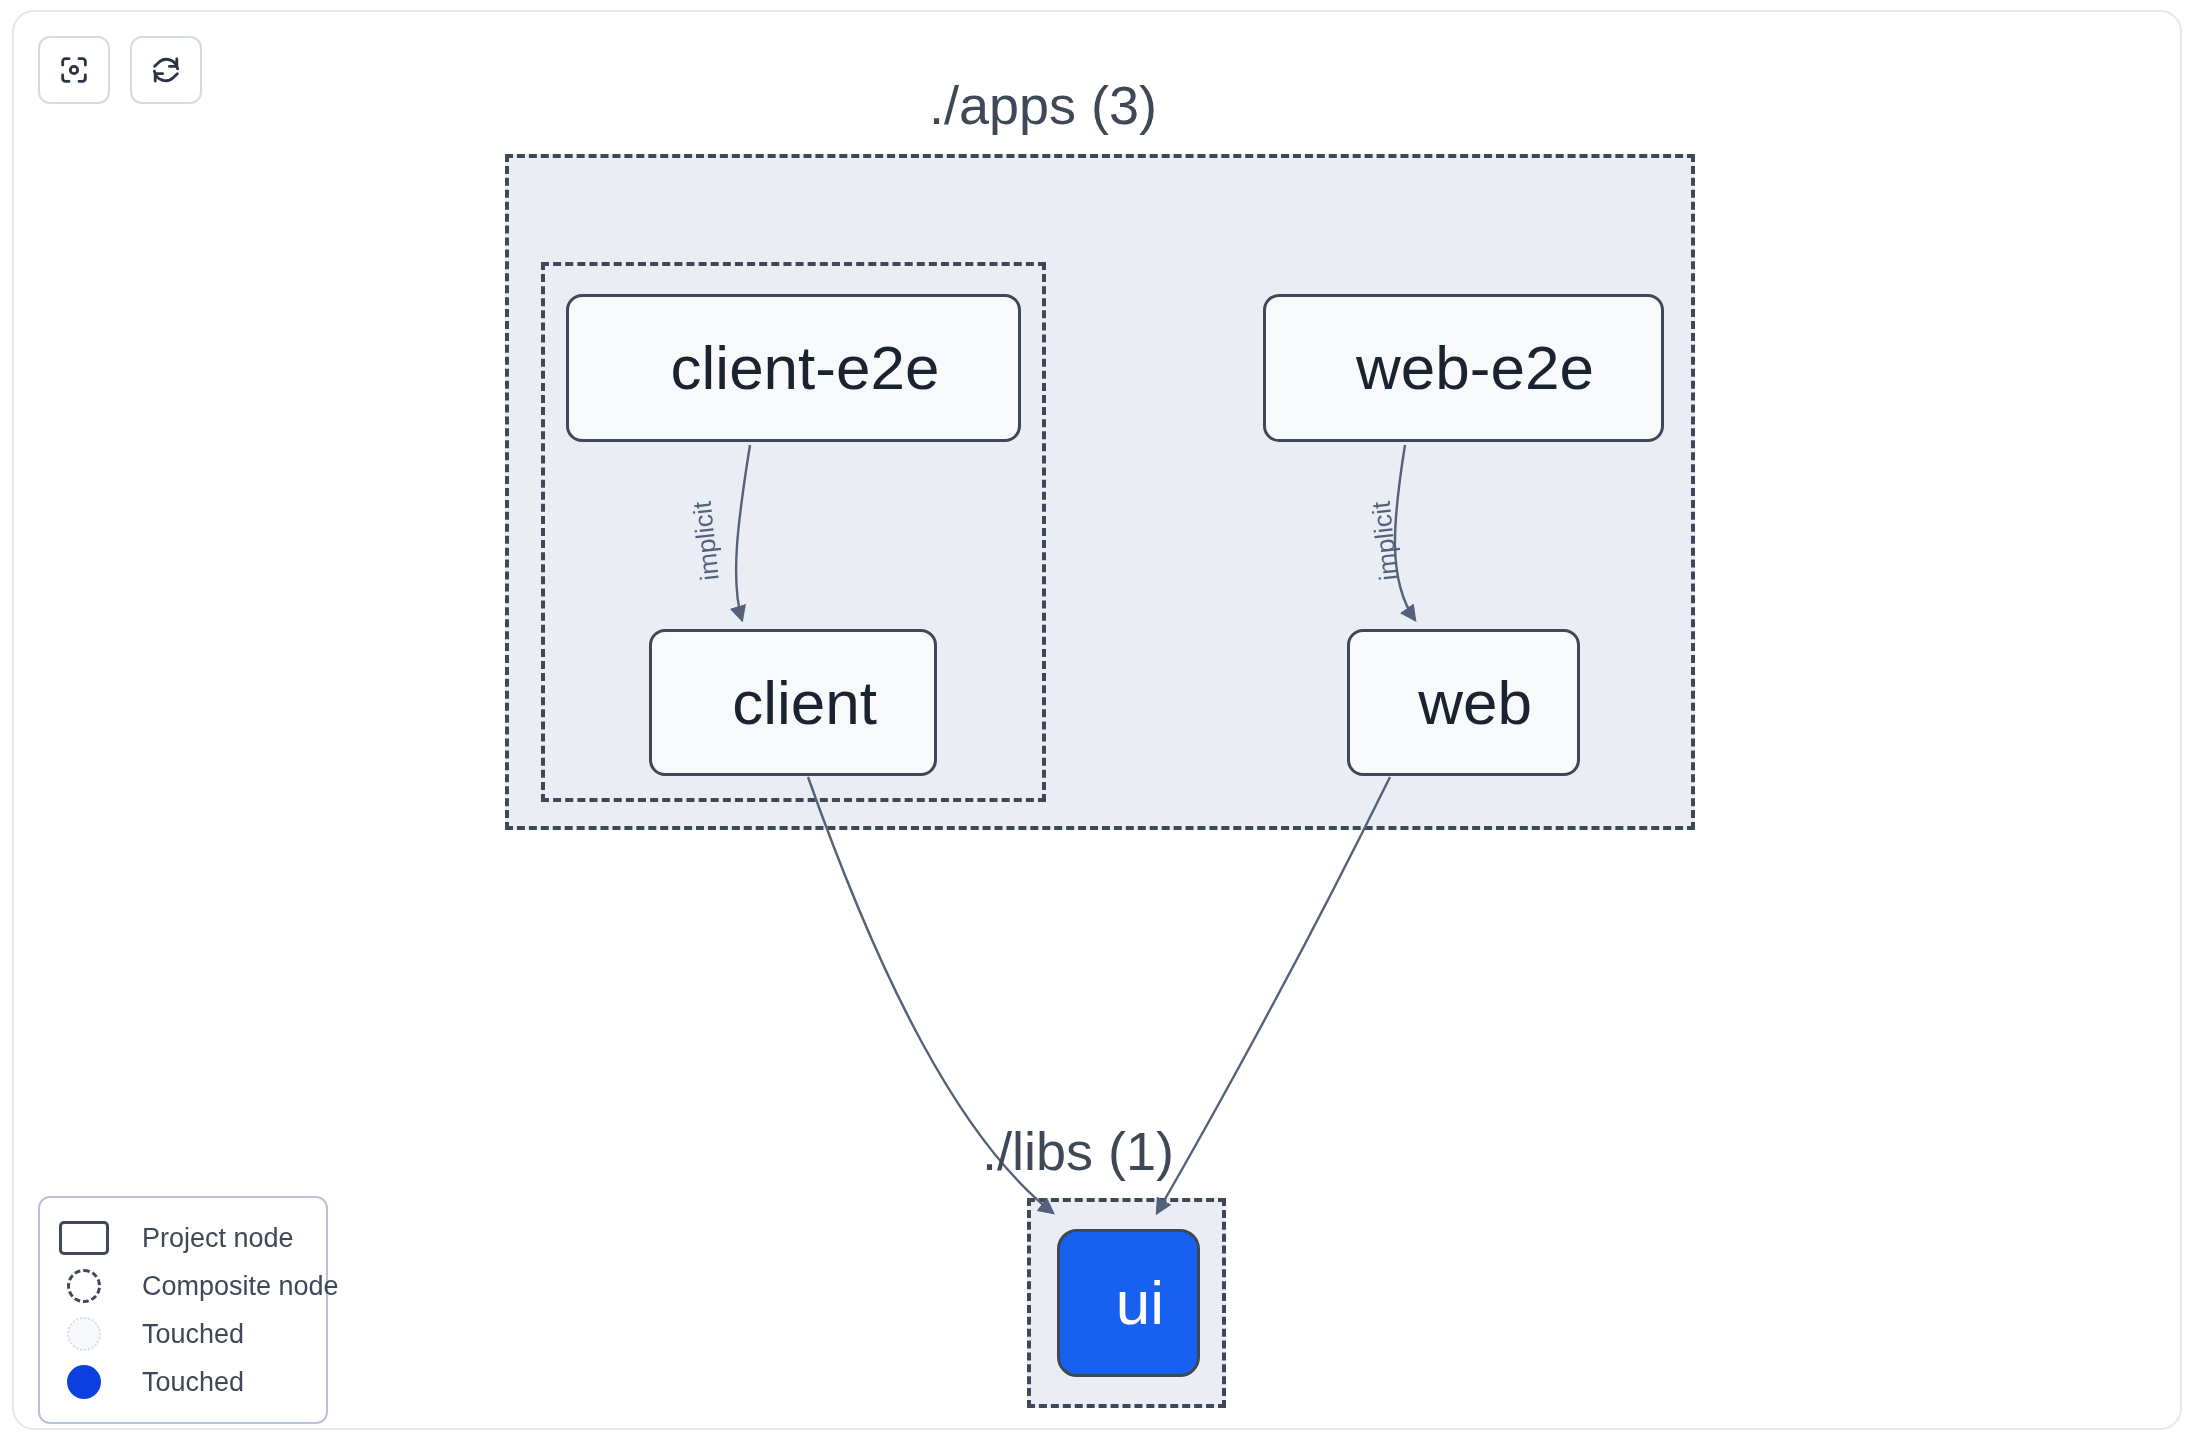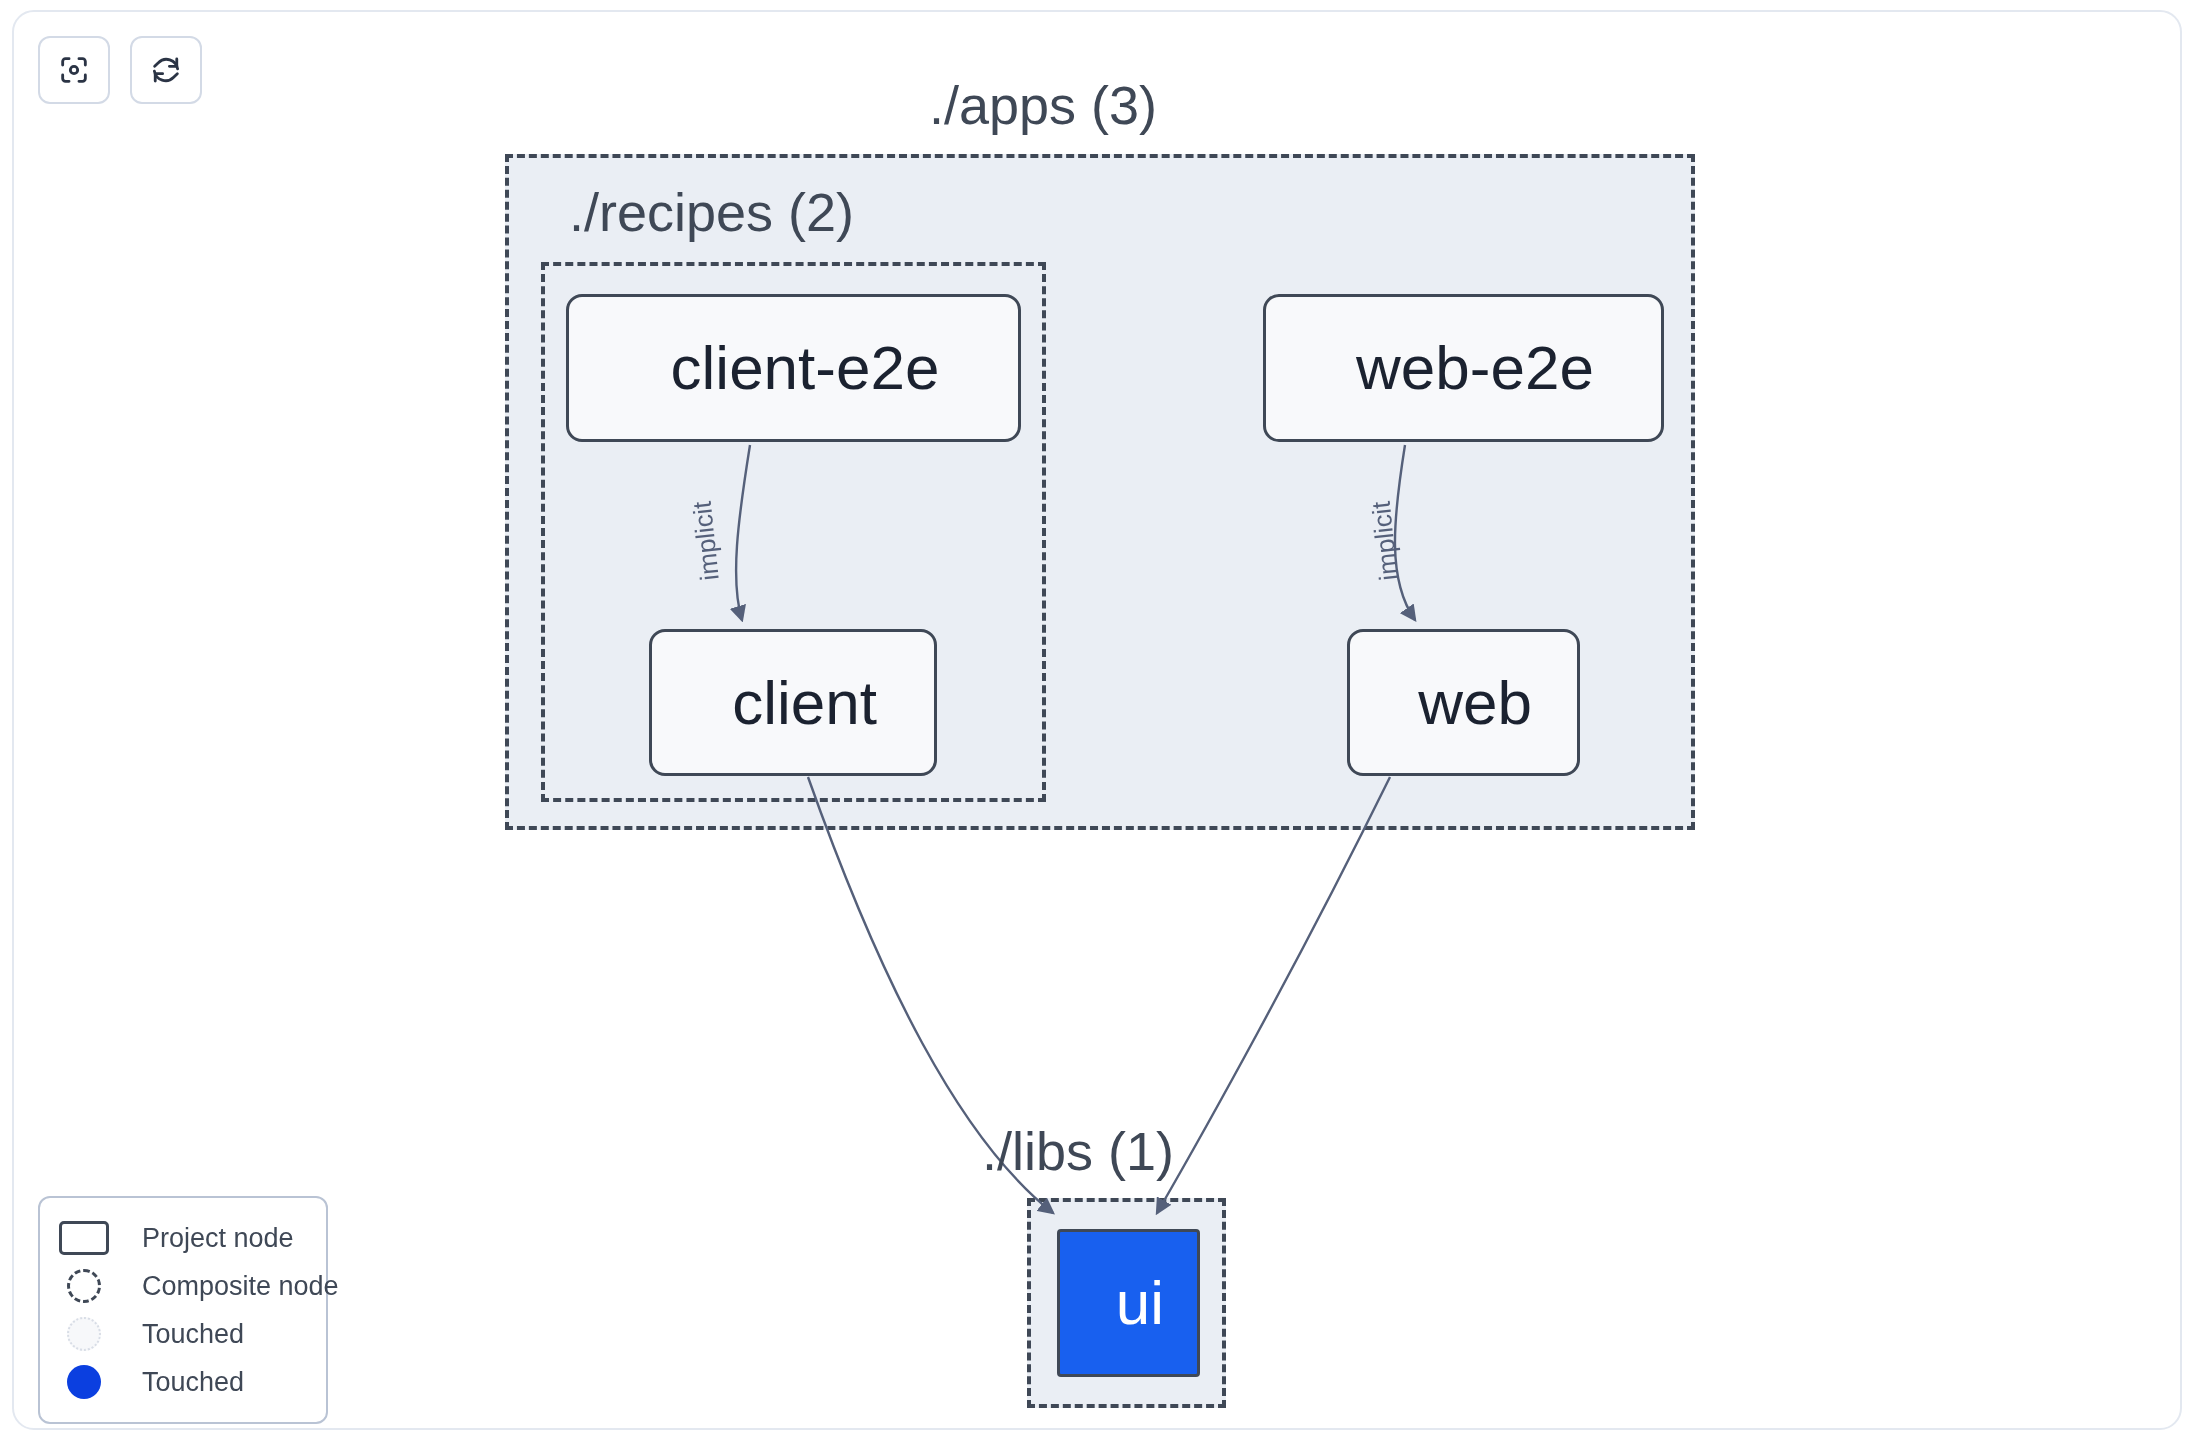--- a/index.html
+++ b/index.html
@@ -105,21 +105,21 @@
     box-sizing: border-box;
     z-index: 25;
     cursor: pointer;
     white-space: nowrap;
     padding-left: 23px;
   }
   .node.touched {
     background: #1860ef;
     color: #ffffff;
     border-color: #3f4856;
-    border-radius: 4px;
+    border-radius: 20px;
   }
 
   
   .edge-label {
     position: absolute;
     color: #55607a;
     font-size: 26px;
     line-height: 1;
     z-index: 28;
     white-space: nowrap;
@@ -219,21 +219,20 @@
 
   <div id="graph-canvas">
 
     <div class="group-box apps" style="left:505px; top:134px; width:1190px; height:676px;"></div>
 
     <div class="group-box inner recipes" style="left:541px; top:242px; width:505px; height:540px;"></div>
 
     <div class="group-box libs" style="left:1027px; top:1178px; width:199px; height:210px;"></div>
 
     <div class="group-label" style="left:929px; top:58px;">./apps (3)</div>
-    <div class="group-label" style="left:569px; top:165px;">./recipes (2)</div>
     <div class="group-label" style="left:982px; top:1104px;">./libs (1)</div>
 
     <svg id="edge-layer">
       <defs>
         <marker id="arrow" viewBox="0 0 10 10" refX="8.5" refY="5" markerWidth="7" markerHeight="7" orient="auto-start-reverse">
           <path d="M 0 0 L 10 5 L 0 10 z" fill="#55607a"></path>
         </marker>
       </defs>
 
       <path d="M 750 425 C 738 500, 730 560, 742 600" fill="none" stroke="#55607a" stroke-width="2.4" marker-end="url(#arrow)"></path>

